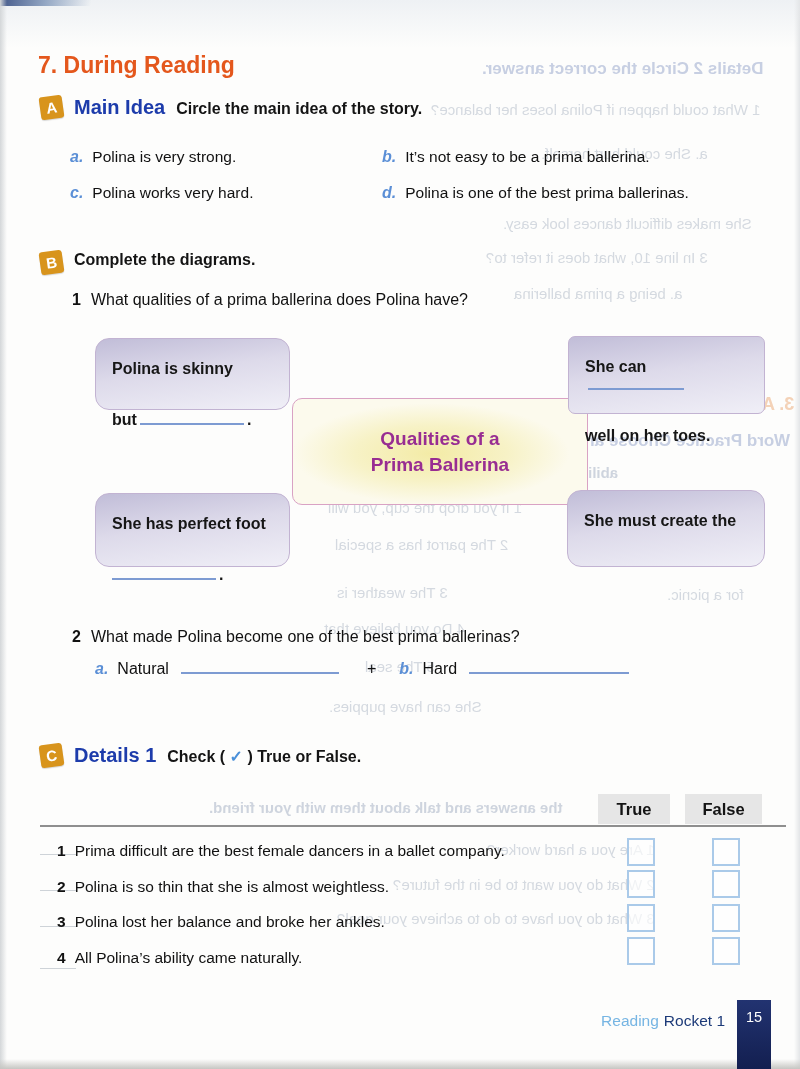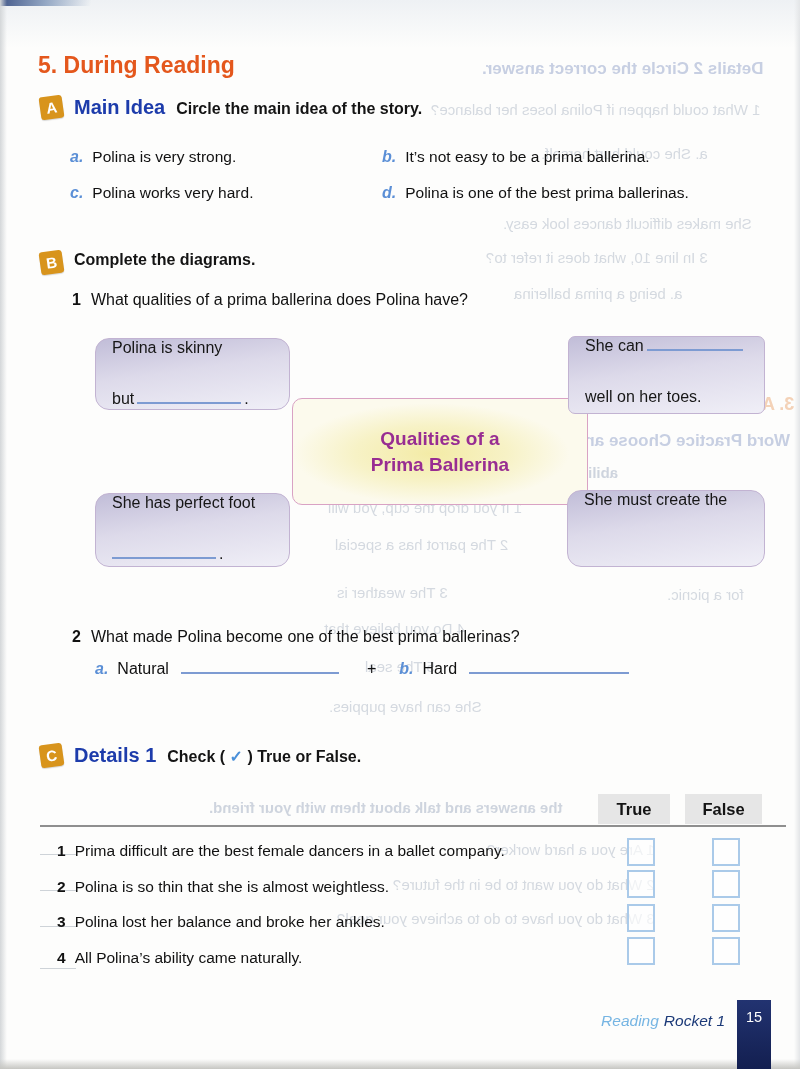--- a/index.html
+++ b/index.html
@@ -50,21 +50,21 @@
 
   
   .diagram{position:absolute;left:0;top:325px;width:800px;height:255px;z-index:3;}
   .center-box{position:absolute;left:292px;top:73px;width:294px;height:105px;
     border:1px solid #d9a2c4;border-radius:10px;z-index:1;
     background:radial-gradient(closest-side at 47% 52%, #f3eba6 0%, #f7f2c6 55%, #fcfaed 100%);
     display:flex;flex-direction:column;align-items:center;justify-content:center;}
   .center-box .cline{font-size:19px;font-weight:bold;color:#982d92;line-height:1.35;}
   .dbox{position:absolute;z-index:2;border:1px solid #c2b3d2;border-radius:14px;
     background:linear-gradient(172deg,#c1bdd8 0%,#dddaea 45%,#f0eff7 100%);
-    padding:0 16px 8px;font-size:16px;color:#161616;box-sizing:border-box;}
+    padding:21px 16px 8px;font-size:16px;color:#161616;box-sizing:border-box;font-weight:bold;}
   .dbox .dline{display:block;}
   .dbox .dline + .dline{margin-top:33px;}
   .dbox-tl{left:95px;top:13px;width:195px;height:72px;}
   .dbox-tr{left:568px;top:11px;width:197px;height:78px;border-radius:7px;}
   .dbox-bl{left:95px;top:168px;width:195px;height:74px;}
   .dbox-br{left:567px;top:165px;width:198px;height:77px;}
 
   .blank{display:inline-block;border-bottom:2px solid #7d9bd2;height:11px;
     vertical-align:baseline;margin:0 3px;}
 
@@ -79,21 +79,21 @@
   .tf-rule{position:absolute;left:40px;top:825px;width:746px;
     border-top:2px solid #8f8f8f;z-index:3;}
   .statement{position:absolute;display:flex;align-items:baseline;gap:9px;
     font-size:15.5px;z-index:3;}
   .st-num{font-weight:bold;}
   .checkbox{position:absolute;width:24px;height:24px;border:2px solid #aacae9;
     background:rgba(255,255,255,0.65);z-index:3;}
 
   
   .footer-brand{position:absolute;right:75px;top:1012px;font-size:15.5px;z-index:4;
-    white-space:nowrap;font-style:italic;}
+    white-space:nowrap;}
   .brand-light{color:#76b5e3;}
   .brand-dark{color:#1c3a78;margin-left:5px;}
   .page-tab{position:absolute;left:737px;top:1000px;width:34px;height:69px;
     background:linear-gradient(#223371,#131f50);z-index:4;
     display:flex;justify-content:center;text-align:right;}
   .page-num{color:#fff;font-size:14.5px;margin-top:9px;}
 </style>
 </head>
 <body>
 
@@ -123,21 +123,21 @@
   <div class="bt" style="top:698px;right:318px;">She can have puppies.</div>
   <div class="bt bt-bold" style="top:799px;right:238px;">the answers and talk about them with your friend.</div>
   <div class="bt" style="top:841px;right:145px;">1  Are you a hard worker?</div>
   <div class="bt" style="top:876px;right:145px;">2  What do you want to be in the future?</div>
   <div class="bt" style="top:910px;right:145px;">3  What do you have to do to achieve your goal?</div>
   <div class="bt-rule" style="top:854px;left:40px;"></div>
   <div class="bt-rule" style="top:890px;left:40px;"></div>
   <div class="bt-rule" style="top:926px;left:40px;"></div>
   <div class="bt-rule" style="top:968px;left:40px;"></div>
 
-  <h1 class="title">5. During Reading</h1>
+  <h1 class="title">7. During Reading</h1>
 
   <div class="sec-header" style="left:40px;top:96px;">
     <span class="badge">A</span>
     <span class="sec-title">Main Idea</span>
     <span class="sec-instr">Circle the main idea of the story.</span>
   </div>
 
   <div class="option" style="left:70px;top:148px;">
     <span class="opt-letter">a.</span>
     <span>Polina is very strong.</span>

